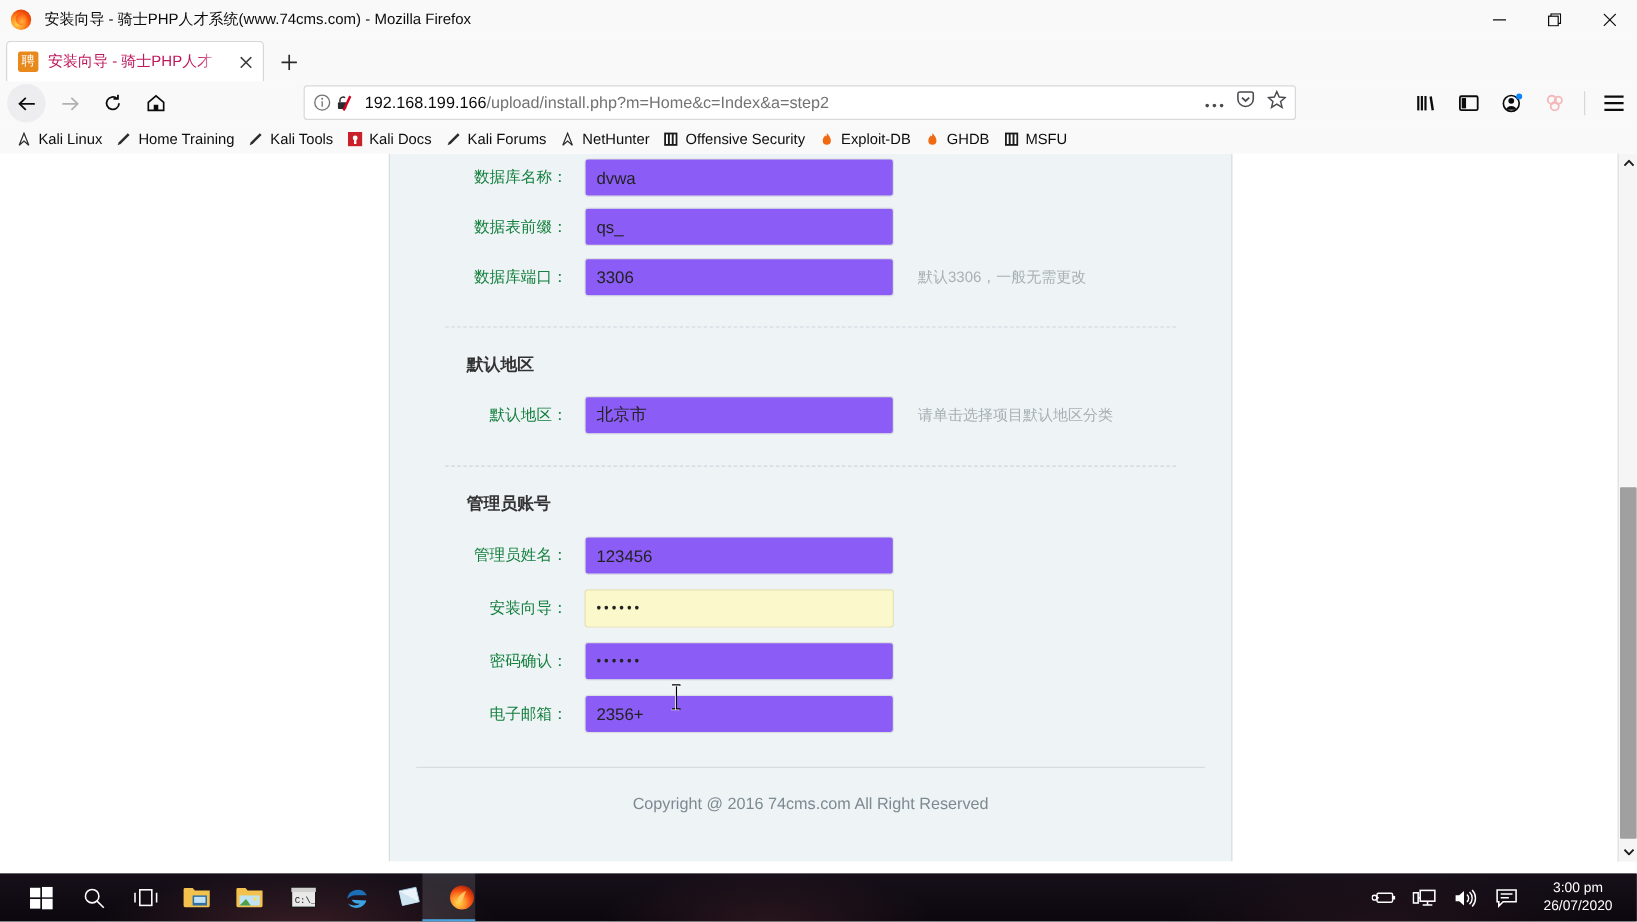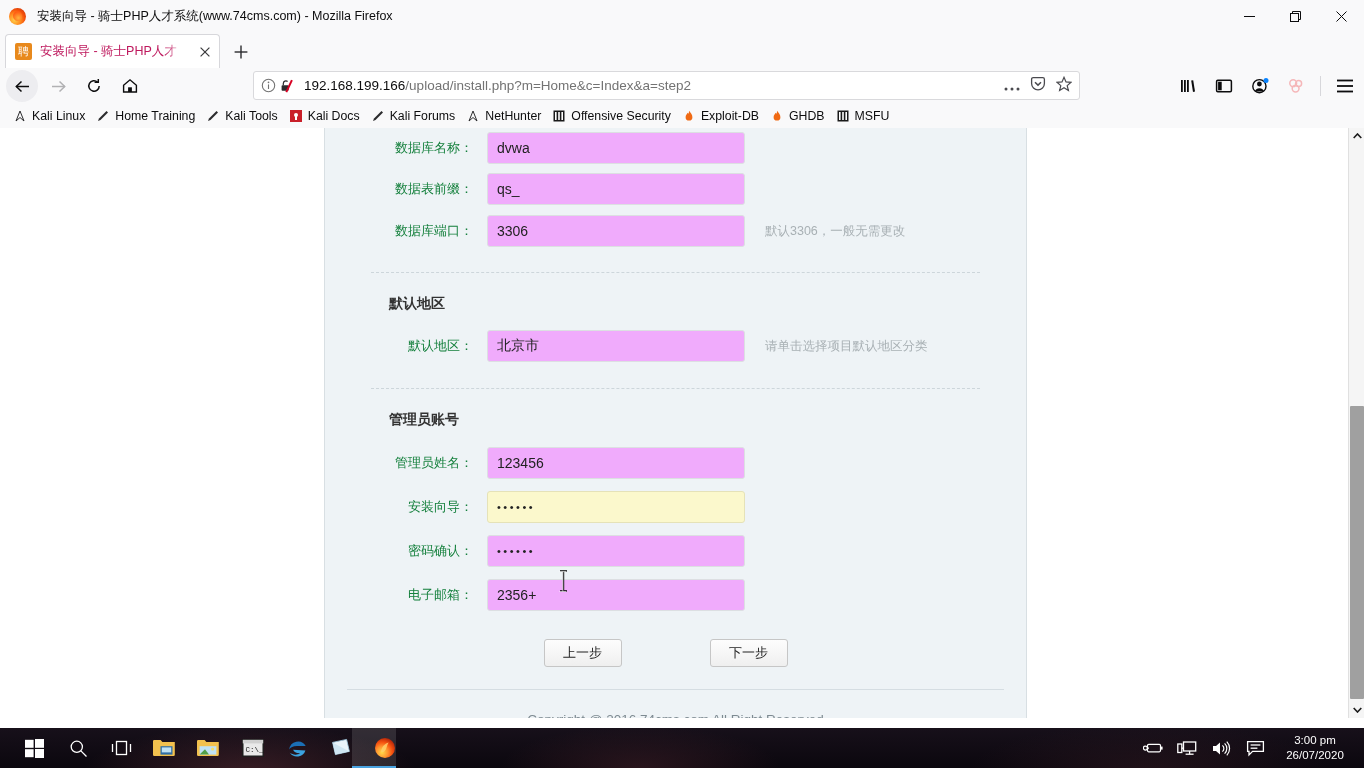--- a/index.html
+++ b/index.html
@@ -130,21 +130,21 @@
 
   .form-row {
     display: flex; align-items: center; height: 42px; margin-bottom: 0;
   }
   .form-row + .form-row { margin-top: 0; }
   .row-label {
     width: 140px; text-align: right; padding-right: 14px;
     font-size: 13px; color: #15803d; white-space: nowrap;
   }
   .row-input {
-    width: 258px; height: 32px; background: #f0abfc;
+    width: 258px; height: 32px; background: #8b5cf6;
     border: 1px solid #dcdfe2; border-radius: 3px;
     display: flex; align-items: center; padding: 0 9px;
     font-size: 14px; color: #222;
   }
   .row-input.autofill { background: #fbf8cc; border-color: #e5e2b8; }
   .row-input .dots { letter-spacing: 2.5px; font-size: 11px; }
   .row-hint {
     margin-left: 20px; font-size: 12.5px; color: #a8b0b4; white-space: nowrap;
   }
 
@@ -536,24 +536,20 @@
           <div class="row-input">
             <span class="dots">••••••</span>
           </div>
         </div>
 
         <div class="form-row" style="height:44px;">
           <div class="row-label">电子邮箱：</div>
           <div class="row-input">2356+</div>
         </div>
 
-        <div class="btn-row">
-          <div class="btn">上一步</div>
-          <div class="btn">下一步</div>
-        </div>
 
         <div class="footer-sep"></div>
         <div class="footer-text">Copyright @ 2016 74cms.com All Right Reserved</div>
       </div>
     </div>
   </div>
 
   <div class="text-caret">
     <svg width="11" height="22" viewBox="0 0 11 22">
       <path d="M2 1 H9 M2 21 H9 M5.5 1 V21" stroke="#000" stroke-width="1.4" fill="none"></path>

